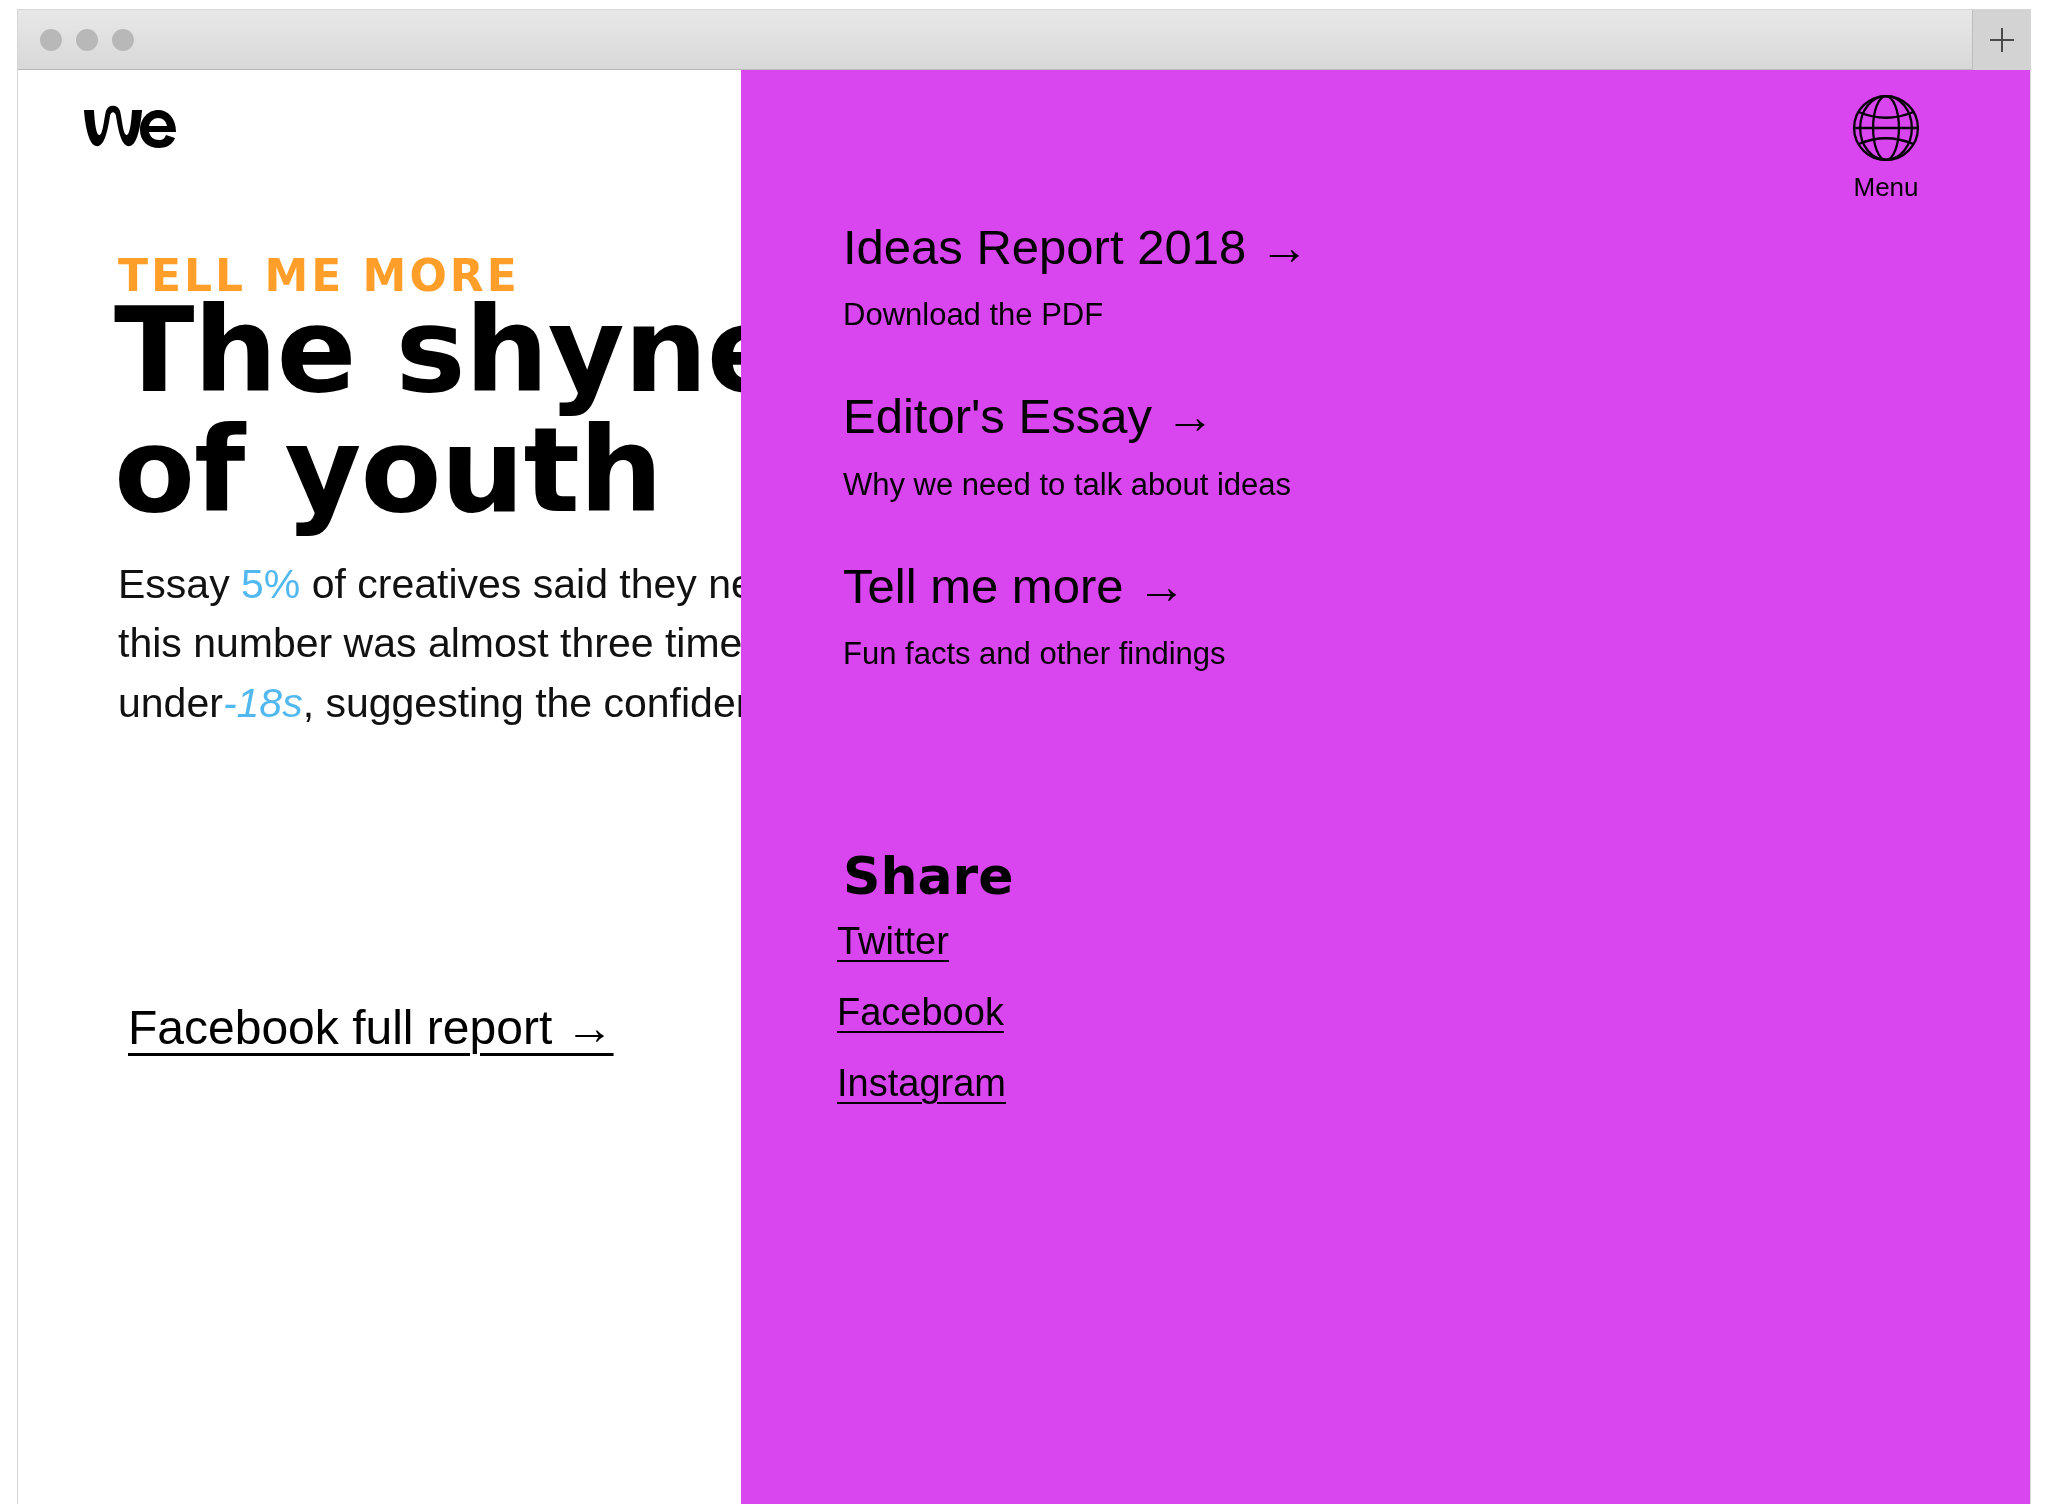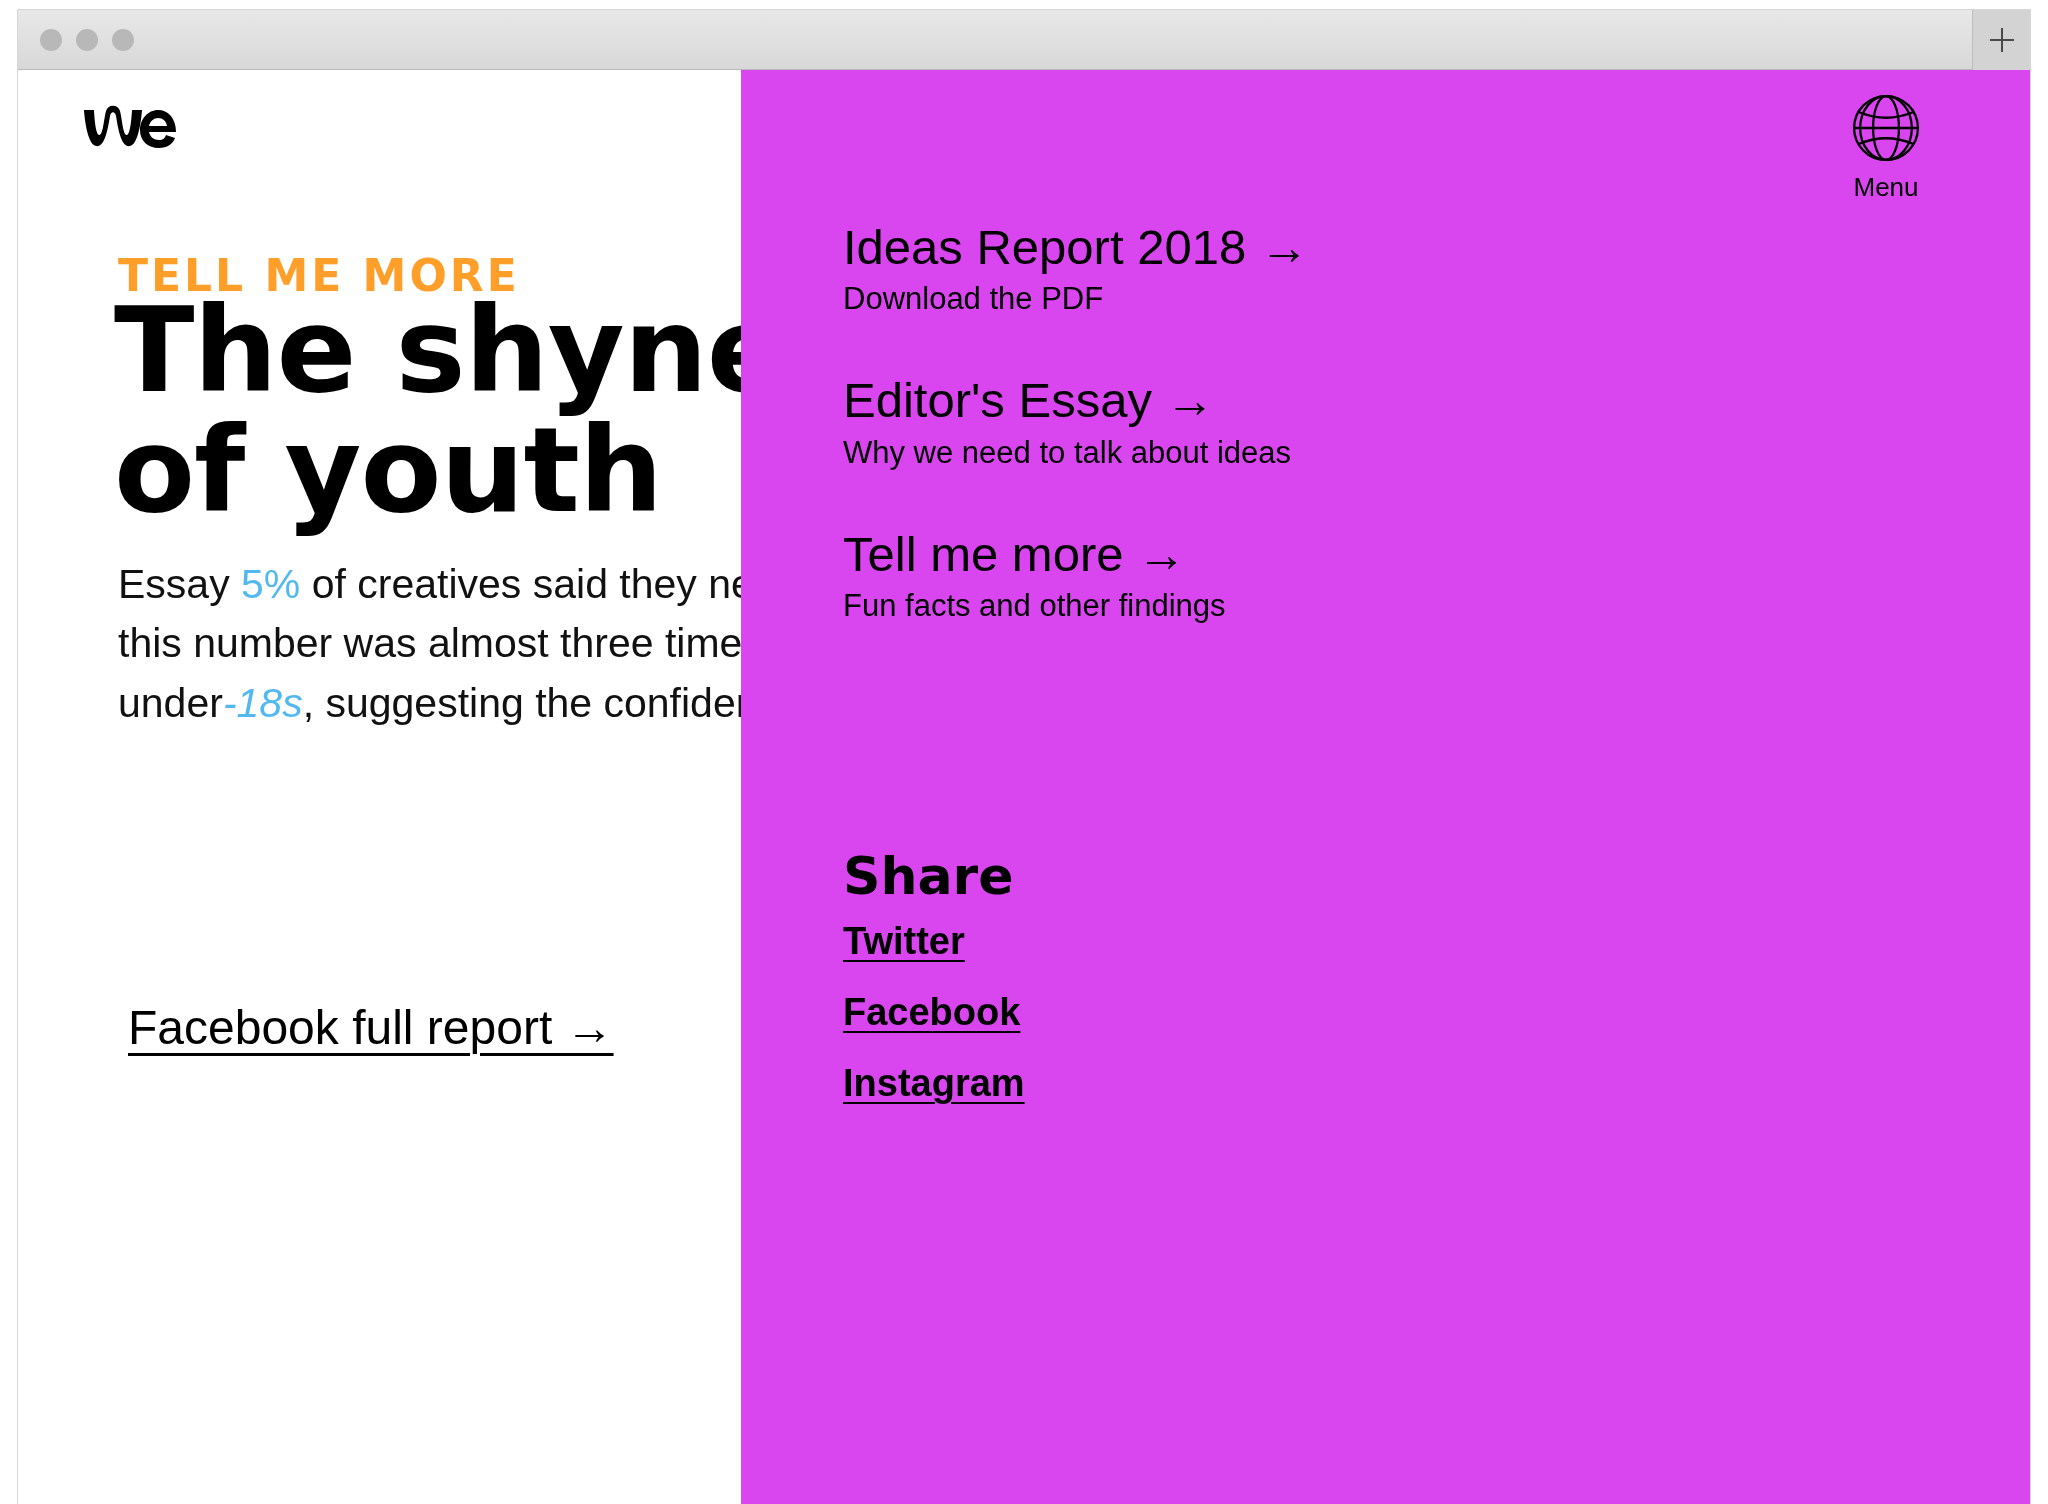--- a/index.html
+++ b/index.html
@@ -159,37 +159,36 @@
   .nav-item { margin-bottom: 58px; cursor: pointer; }
   .nav-title {
     font-size: 49px;
     color: #000000;
     line-height: 1.05;
     white-space: nowrap;
   }
   .nav-sub {
     font-size: 31px;
     color: #000000;
-    margin-top: 8px;
+    margin-top: 24px;
     white-space: nowrap;
   }
   .share-head {
     position: absolute;
     left: 102px;
     top: 776px;
     font-size: 52px;
     font-weight: bold;
     color: #000;
     font-family: "DejaVu Sans", sans-serif;
   }
   .share-links {
     position: absolute;
-    left: 102px;
+    left: 96px;
     top: 850px;
-    font-weight: bold;
   }
   .share-link {
     display: block;
     font-size: 38px;
     color: #000;
     text-decoration: underline;
     text-underline-offset: 6px;
     text-decoration-thickness: 2px;
     margin-bottom: 28px;
     cursor: pointer;

